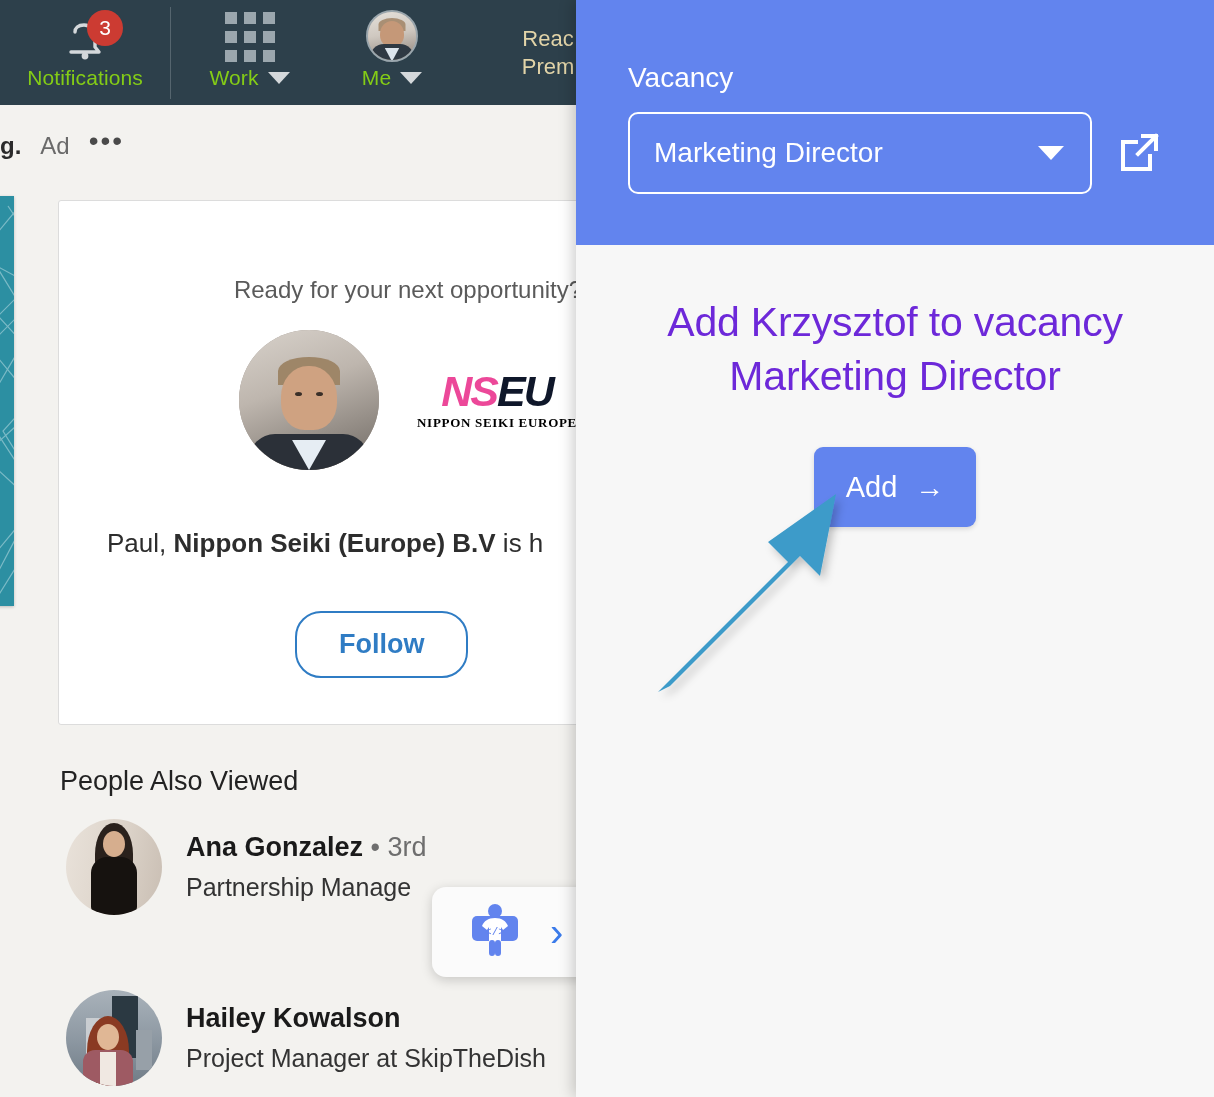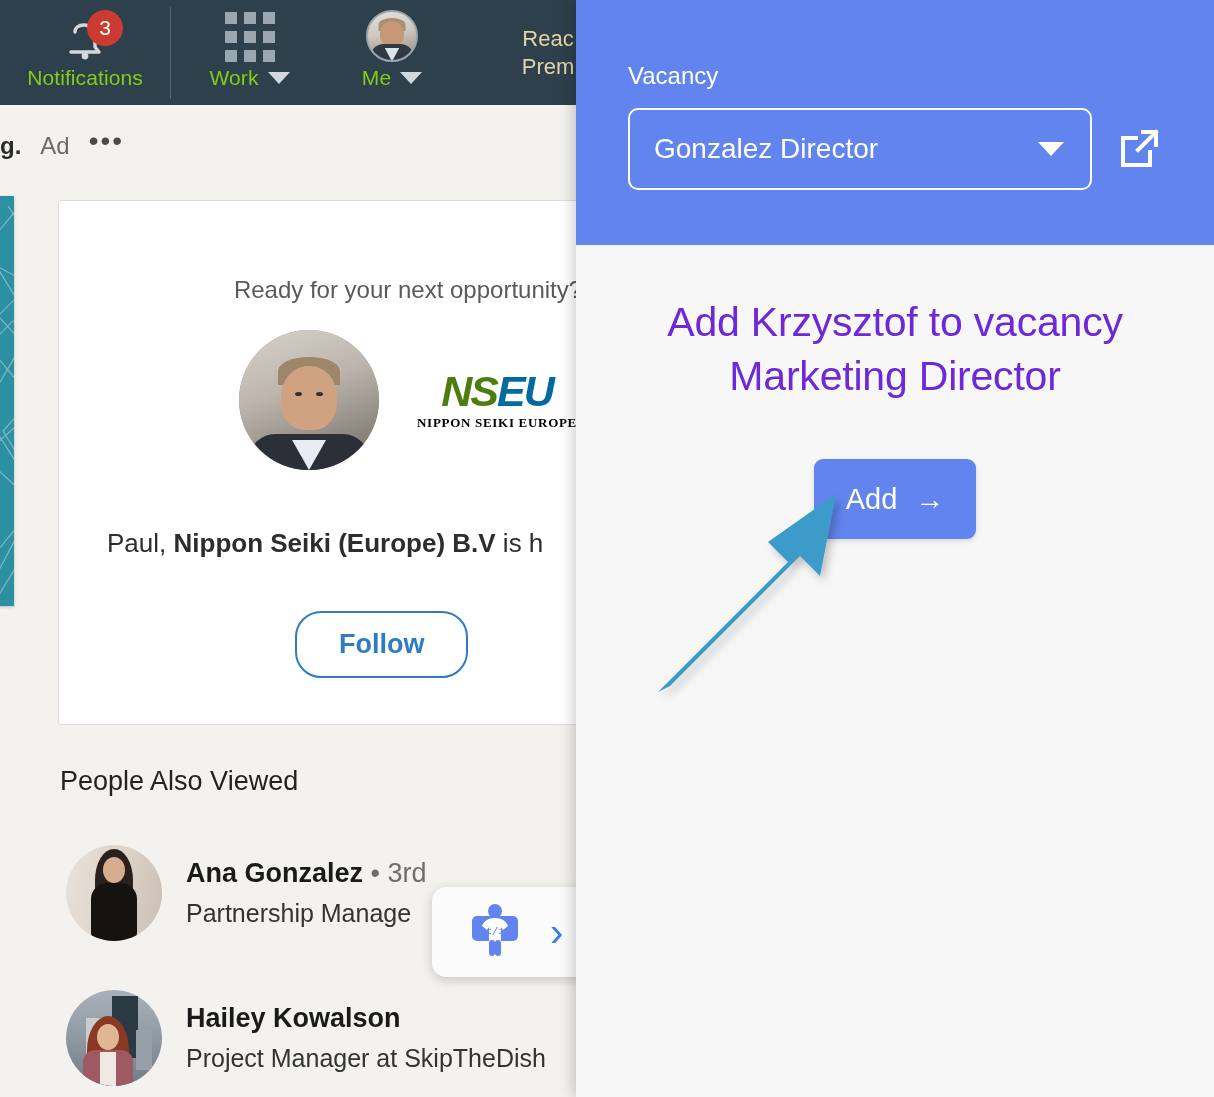--- a/index.html
+++ b/index.html
@@ -99,42 +99,42 @@
   }
   .ad-photo .bgl { position:absolute; inset:0; background: linear-gradient(160deg,#D8D2CB 0%,#BEB6AE 40%,#6E6862 100%); }
   .ad-photo .head { position:absolute; left:50%; top:26%; width:56px; height:64px; border-radius:48% 48% 42% 42%; background:#CFA281; transform:translateX(-50%); }
   .ad-photo .hair { position:absolute; left:50%; top:19%; width:62px; height:28px; border-radius:50% 50% 0 0; background:#9E8668; transform:translateX(-50%); }
   .ad-photo .eye { position:absolute; top:44%; width:7px; height:4px; border-radius:50%; background:#3A2F28; }
   .ad-photo .eye.l { left: 40%; } .ad-photo .eye.r { right: 40%; }
   .ad-photo .body { position:absolute; left:50%; bottom:0; width:120px; height:36px; border-radius:26px 26px 0 0; background:#2B3038; transform:translateX(-50%); }
   .ad-photo .shirt { position:absolute; left:50%; bottom:0; width:34px; height:30px; background:#E6EDF3; transform:translateX(-50%); clip-path: polygon(50% 100%,0 0,100% 0); }
   .nseu { text-align: center; }
   .nseu .mark { font-size: 43px; font-weight: bold; font-style: italic; letter-spacing: -2px; line-height: 1; }
-  .nseu .mark .g { color: #4d7c0f; }
-  .nseu .mark .s { color: #0369a1; }
+  .nseu .mark .g { color: #ec4899; }
+  .nseu .mark .s { color: #0f172a; }
   .nseu .sub { font-family: "Liberation Serif", serif; font-weight: bold; font-size: 13px; letter-spacing: .7px; color: #000000; margin-top: 2px; }
   .ad-body {
     font-size: 26px; color: #2D2D2D; margin-top: 58px; padding-left: 48px;
     white-space: nowrap; overflow: hidden;
   }
   .ad-body b { font-weight: bold; }
   .follow-btn {
     position: absolute; left: 236px; top: 410px;
     padding: 16px 42px; border: 2px solid #2F7CC4; border-radius: 26px;
     color: #2F7CC4; font-size: 27px; font-weight: bold; background: #fff;
     cursor: pointer;
   }
 
   
   .paw-title {
     position: absolute; left: 60px; top: 766px;
     font-size: 27px; color: #222; 
   }
   .paw-row { position: absolute; left: 66px; display: flex; align-items: center; gap: 24px; }
-  .paw-row.r1 { top: 845px; }
+  .paw-row.r1 { top: 819px; }
   .paw-row.r2 { top: 990px; }
   .paw-av { width: 96px; height: 96px; border-radius: 50%; overflow: hidden; position: relative; flex: 0 0 auto; }
   .paw-txt { white-space: nowrap; }
   .paw-name { font-size: 27px; font-weight: bold; color: #1A1A1A; }
   .paw-name .deg { font-weight: normal; color: #6E6E6E; }
   .paw-sub { font-size: 25px; color: #333; margin-top: 10px; }
 
   
   .av1 .bg { position:absolute; inset:0; background: linear-gradient(100deg,#E9E2DA 0%,#DCD3C9 55%,#C9BEB3 100%); }
   .av1 .hair { position:absolute; left:50%; top:4px; width:38px; height:62px; border-radius:50% 50% 40% 40%; background:#2A211C; transform:translateX(-50%); }
@@ -166,39 +166,39 @@
   .panel {
     position: absolute; right: 0; top: 0; width: 638px; height: 1097px;
     background: #F7F7F7;
     box-shadow: -3px 0 14px rgba(0,0,0,.20);
     overflow: hidden;
   }
   .panel-head {
     height: 245px; background: #6284EE; padding: 62px 52px 0 52px;
     position: relative;
   }
-  .panel-head .lbl { color: #fff; font-size: 24px; }
+  .panel-head .lbl { color: #fff; font-size: 28px; }
   .vac-row { display: flex; align-items: center; gap: 24px; margin-top: 18px; }
   .vac-select {
     flex: 1 1 auto; height: 82px; border: 2px solid #fff; border-radius: 10px;
     display: flex; align-items: center; justify-content: space-between;
     padding: 0 26px 0 24px; cursor: pointer;
   }
   .vac-select .val { color: #fff; font-size: 28px; }
   .sel-caret { width:0; height:0; border-left: 13px solid transparent; border-right: 13px solid transparent; border-top: 14px solid #fff; }
   .ext-btn { flex: 0 0 auto; cursor: pointer; display: flex; align-items: center; }
 
   .panel-body { padding: 50px 40px 0 40px; position: relative; }
   .panel-title {
     text-align: center; font-size: 41px; color: #6d28d9; line-height: 1.32;
     font-weight: normal; letter-spacing: -.2px;
   }
   .add-btn {
     display: flex; align-items: center; justify-content: center; gap: 18px;
-    margin: 56px auto 0 auto; width: 162px; height: 80px;
+    margin: 44px auto 0 auto; width: 162px; height: 80px;
     background: #6284EE; color: #fff; font-size: 29px;
     border: none; border-radius: 9px; cursor: pointer;
     box-shadow: 0 2px 5px rgba(0,0,0,.13);
     font-family: "Liberation Sans", sans-serif;
   }
   .arrow-anno { position: absolute; left: 62px; top: 235px; }
 </style>
 </head>
 <body>
 
@@ -356,21 +356,21 @@
     </div>
 
   </div>
 
   <div class="panel">
 
     <div class="panel-head">
       <div class="lbl">Vacancy</div>
       <div class="vac-row">
         <div class="vac-select">
-          <span class="val">Gonzalez Director</span>
+          <span class="val">Marketing Director</span>
           <i class="sel-caret"></i>
         </div>
         <span class="ext-btn">
           <svg width="46" height="46" viewBox="0 0 46 46" aria-hidden="true">
             <path d="M27 6 H40 V19" stroke="#ffffff" stroke-width="4" fill="none" stroke-linecap="square"></path>
             <path d="M40 6 L22 24" stroke="#ffffff" stroke-width="4" fill="none" stroke-linecap="square"></path>
             <path d="M34 26 V39 H7 V12 H20" stroke="#ffffff" stroke-width="4" fill="none" stroke-linecap="square" stroke-linejoin="miter"></path>
           </svg>
         </span>
       </div>

